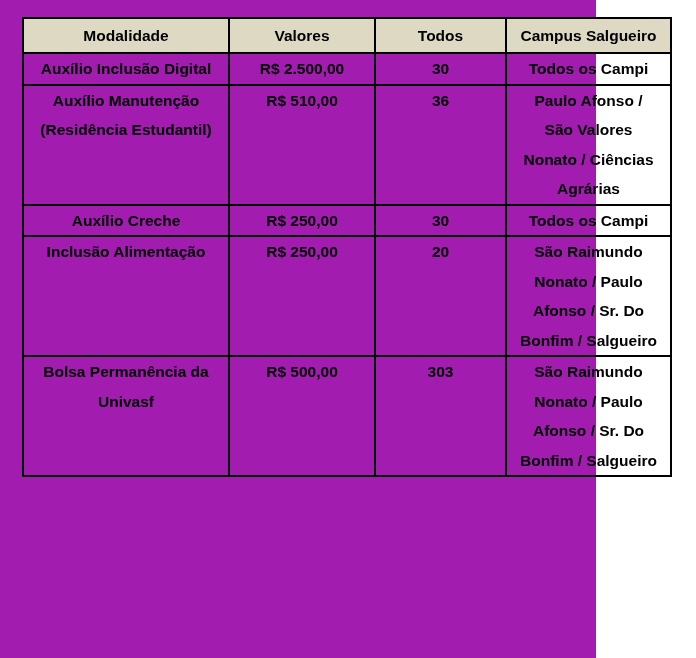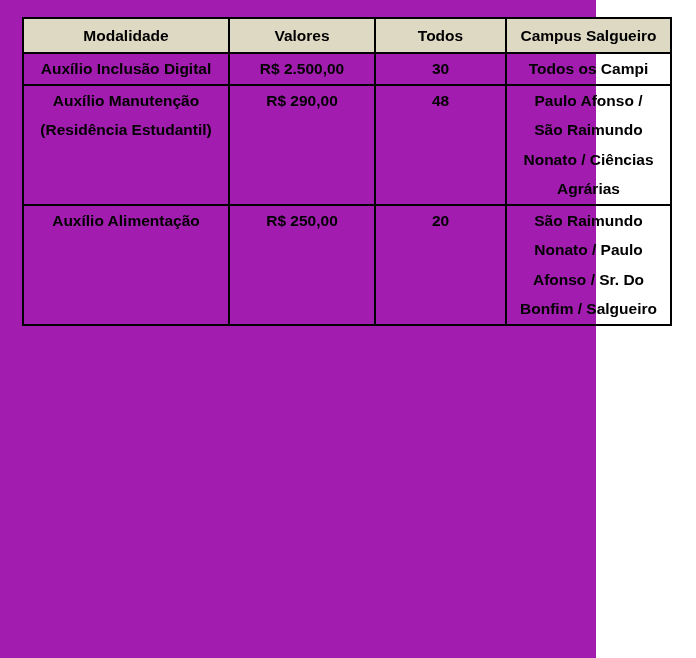--- a/index.html
+++ b/index.html
@@ -81,31 +81,47 @@
       <tbody>
         <tr class="h28">
           <td>Auxílio Inclusão Digital</td>
           <td>R$ 2.500,00</td>
           <td>30</td>
           <td>Todos os Campi</td>
         </tr>
         <tr class="h118">
           <td>Auxílio Manutenção
 (Residência Estudantil)</td>
-          <td>R$ 290,00</td>
-          <td>48</td>
+          <td>R$ 510,00</td>
+          <td>36</td>
           <td>Paulo Afonso /
-São Raimundo
+São Valores
 Nonato / Ciências
 Agrárias</td>
         </tr>
+        <tr class="h28">
+          <td>Auxílio Creche</td>
+          <td>R$ 250,00</td>
+          <td>30</td>
+          <td>Todos os Campi</td>
+        </tr>
         <tr class="h118">
-          <td>Auxílio Alimentação</td>
+          <td>Inclusão Alimentação</td>
           <td>R$ 250,00</td>
           <td>20</td>
+          <td>São Raimundo
+Nonato / Paulo
+Afonso / Sr. Do
+Bonfim / Salgueiro</td>
+        </tr>
+        <tr class="h118">
+          <td>Bolsa Permanência da
+Univasf</td>
+          <td>R$ 500,00</td>
+          <td>303</td>
           <td>São Raimundo
 Nonato / Paulo
 Afonso / Sr. Do
 Bonfim / Salgueiro</td>
         </tr>
       </tbody>
     </table>
   </div>
 </div>
 

